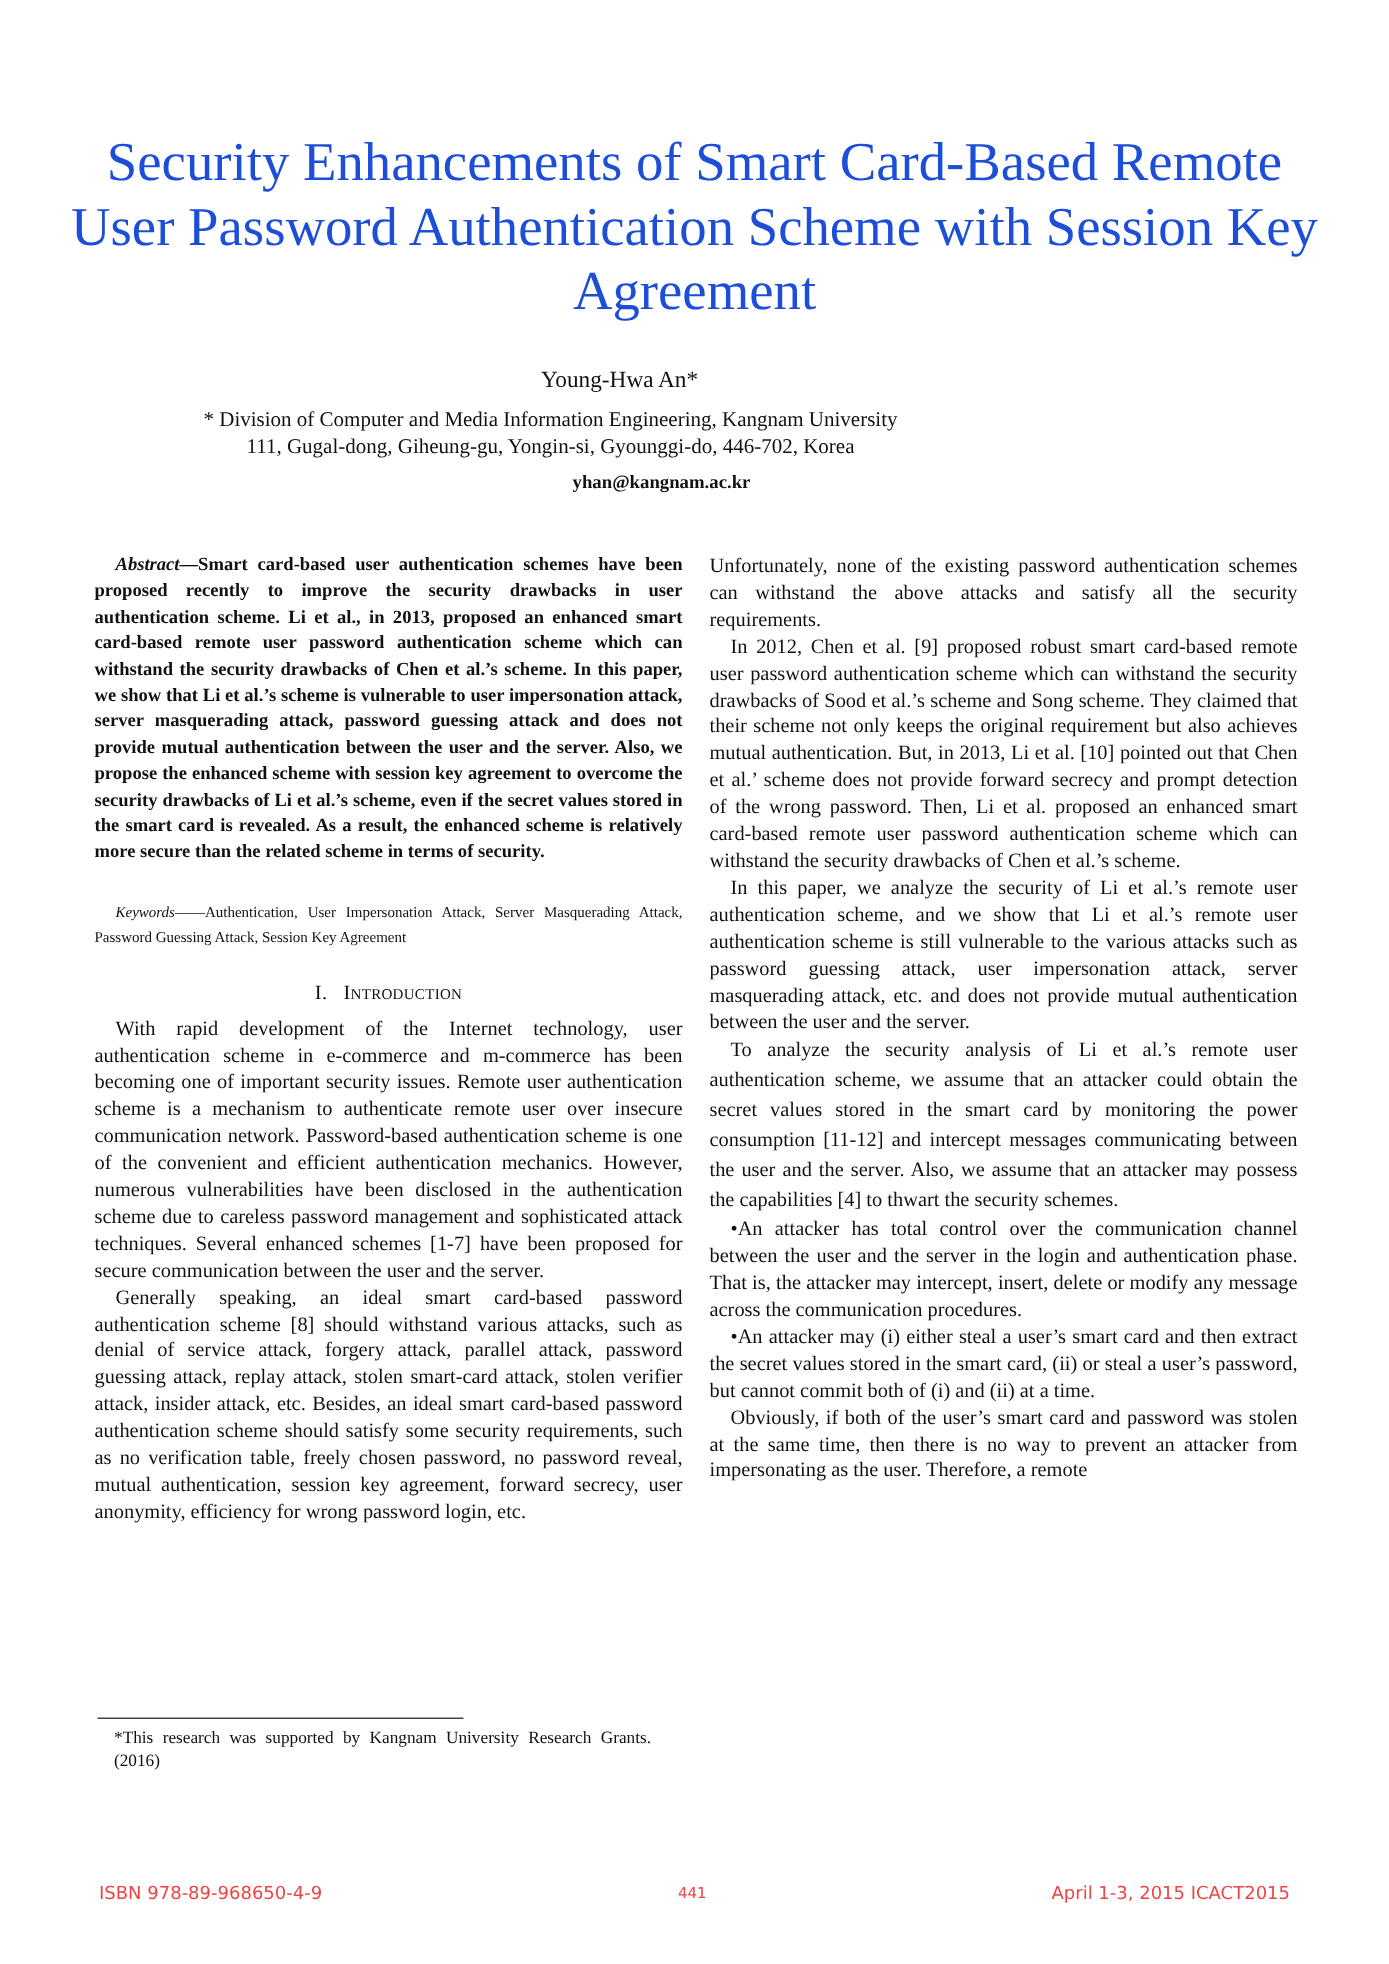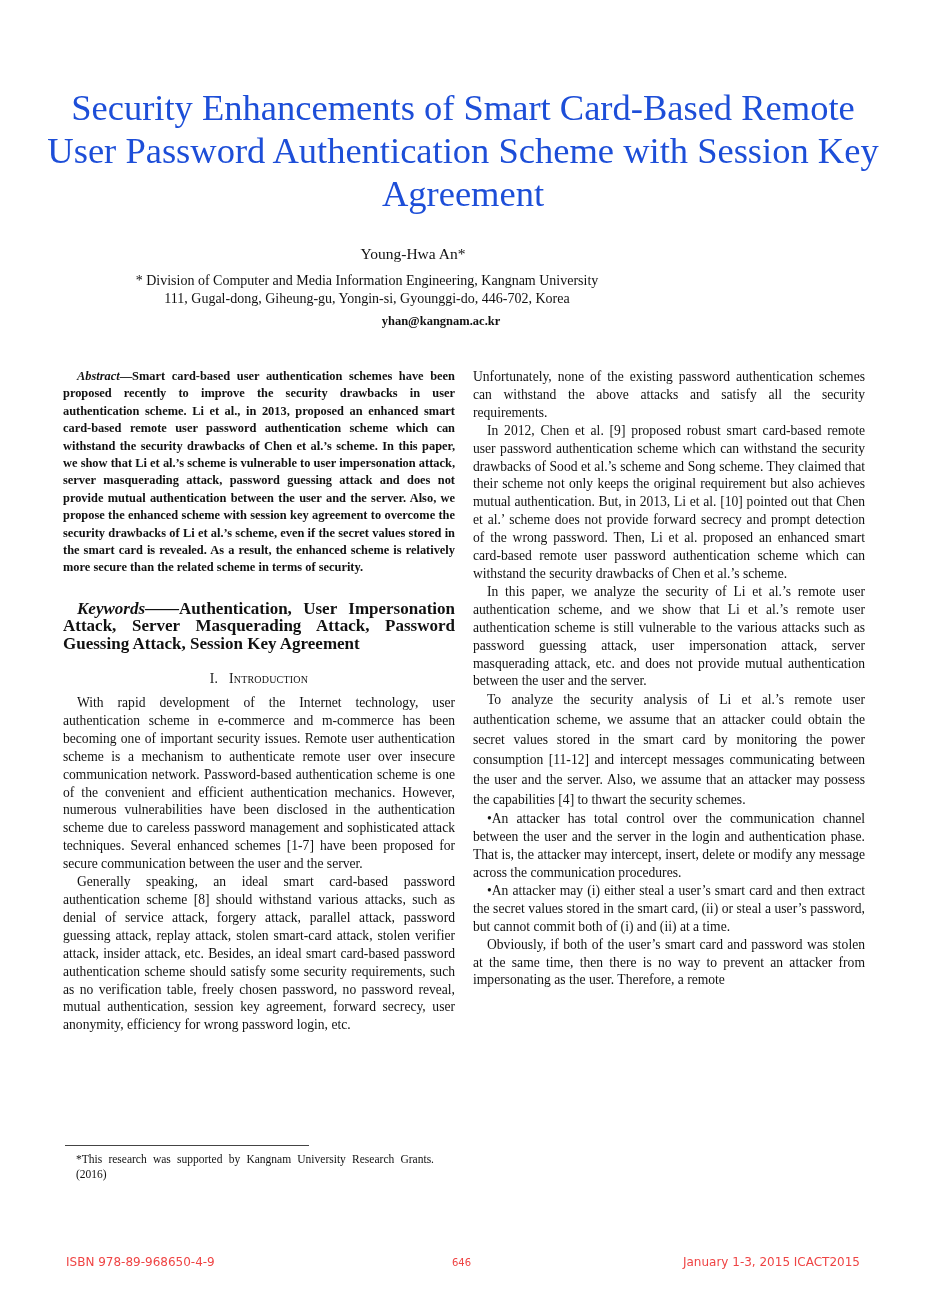--- a/index.html
+++ b/index.html
@@ -8,21 +8,21 @@
     .author { position: absolute; left: 0; top: 245px; width: 826px; text-align: center; font-size: 15.5px; }
     .affil { position: absolute; left: 0; top: 272px; width: 734px; text-align: center; font-size: 14px; line-height: 18px; }
     .email { position: absolute; left: 0; top: 314px; width: 882px; text-align: center; font-size: 12.5px; font-weight: bold; }
     .col { position: absolute; top: 368px; width: 392px; font-size: 13.6px; line-height: 17.9px; text-align: justify; }
     .col-left { left: 63px; }
     .col-right { left: 473px; }
     .col p { margin: 0; }
     .indent { text-indent: 14px; }
     .abstract { font-weight: bold; font-size: 12.4px; line-height: 17.4px; }
     .abstract .lbl { font-style: italic; }
-    .keywords { font-weight: bold; font-size: 17px; line-height: 17.4px; margin-top: 23px !important; }
+    .keywords { font-weight: normal; font-size: 10px; line-height: 17.4px; margin-top: 23px !important; }
     .keywords .lbl { font-style: italic; }
     .section-head { text-align: center; margin: 18px 0 6px 0 !important; font-size: 13.6px; letter-spacing: 0.2px; }
     .section-head .sc { font-variant: small-caps; }
     .rspacer { line-height: 20px; }
     .footrule { position: absolute; left: 65px; top: 1145px; width: 244px; height: 1px; background: #444; }
     .footnote { position: absolute; left: 76px; top: 1152px; width: 358px; font-size: 11.5px; line-height: 15px; text-align: justify; }
     .foot { position: absolute; top: 1255px; font-family: "DejaVu Sans", sans-serif; font-size: 12px; color: #ef4444; }
     .isbn { left: 66px; }
     .pageno { left: 452px; font-size: 10px; top: 1257px; }
     .conf { right: 66px; }
@@ -53,14 +53,14 @@
   <p class="indent rspacer">To analyze the security analysis of Li et al.’s remote user authentication scheme, we assume that an attacker could obtain the secret values stored in the smart card by monitoring the power consumption [11-12] and intercept messages communicating between the user and the server. Also, we assume that an attacker may possess the capabilities [4] to thwart the security schemes.</p>
   <p class="indent">•An attacker has total control over the communication channel between the user and the server in the login and authentication phase. That is, the attacker may intercept, insert, delete or modify any message across the communication procedures.</p>
   <p class="indent">•An attacker may (i) either steal a user’s smart card and then extract the secret values stored in the smart card, (ii) or steal a user’s password, but cannot commit both of (i) and (ii) at a time.</p>
   <p class="indent">Obviously, if both of the user’s smart card and password was stolen at the same time, then there is no way to prevent an attacker from impersonating as the user. Therefore, a remote</p>
 </div>
 
 <div class="footrule"></div>
 <div class="footnote">*This research was supported by Kangnam University Research Grants.(2016)</div>
 
 <div class="foot isbn">ISBN 978-89-968650-4-9</div>
-<div class="foot pageno">646</div>
-<div class="foot conf">January 1-3, 2015  ICACT2015</div>
+<div class="foot pageno">441</div>
+<div class="foot conf">April 1-3, 2015  ICACT2015</div>
 
 </body></html>

